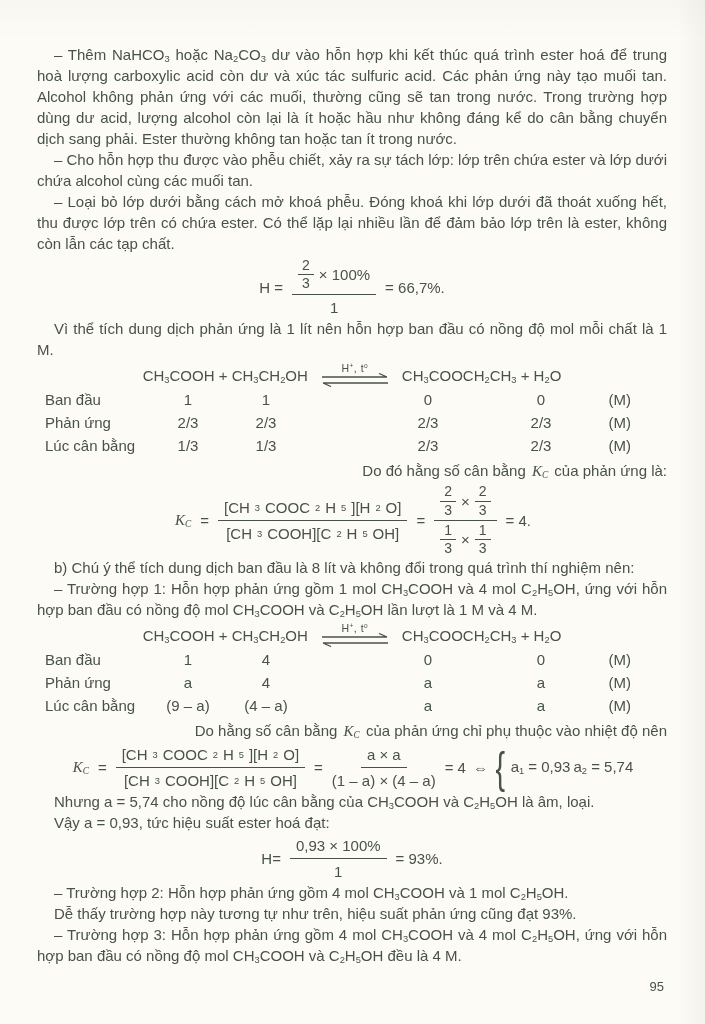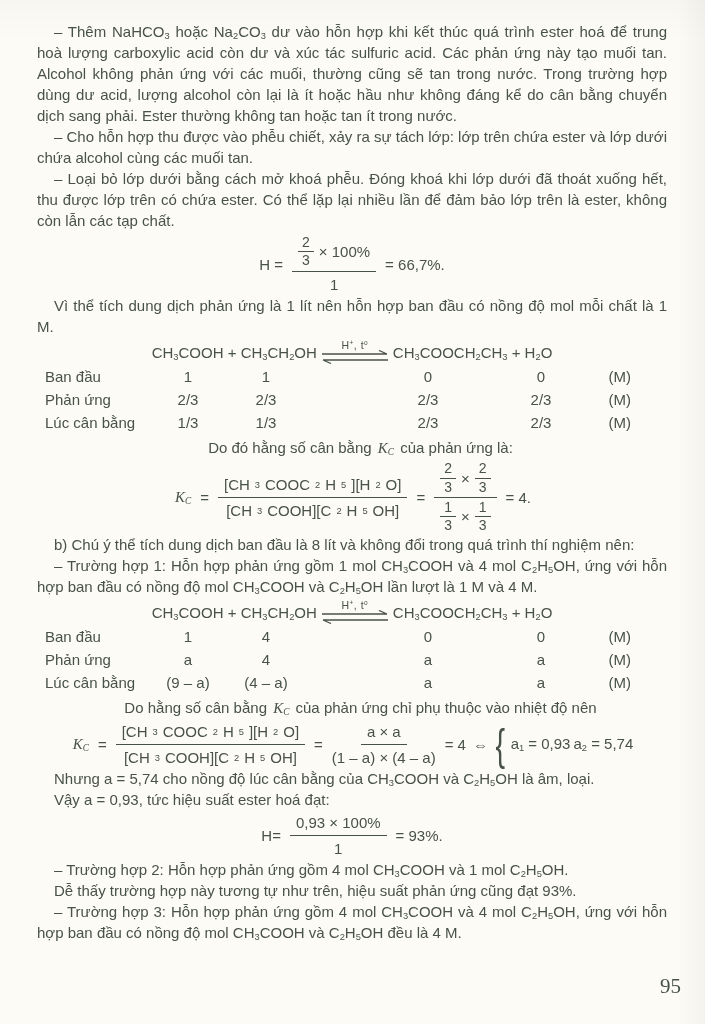--- a/index.html
+++ b/index.html
@@ -6,36 +6,36 @@
   body{
     width:705px;height:1024px;
     background:#fcfbf6;
     font-family:"Liberation Sans",sans-serif;
     color:#49524a;
     position:relative;
     overflow:hidden;
   }
   .page{
     position:absolute;inset:0;
-    padding:21px 38px 0 37px;
+    padding:44px 38px 0 37px;
     box-sizing:border-box;
     background:linear-gradient(to right, rgba(0,0,0,0) 96%, rgba(0,0,0,0.035)),
                linear-gradient(to bottom, rgba(0,0,0,0.02), rgba(0,0,0,0) 4%);
     font-size:15px;
     line-height:21px;
   }
   p.para{margin:0;text-align:justify;text-indent:17px;}
-  p.noj{text-align:center;}
+  p.noj{text-align:right;}
   sub{font-size:0.62em;vertical-align:-0.25em;line-height:0;}
   sup{font-size:0.62em;vertical-align:0.55em;line-height:0;}
   b{font-weight:bold;}
   i.kvar{font-family:"Liberation Serif",serif;font-style:italic;padding:0 2px;}
 
   
-  .eqline{display:flex;justify-content:center;align-items:center;margin:3px 0 2px 0;white-space:nowrap;}
+  .eqline{display:flex;justify-content:center;align-items:center;gap:9px;margin:3px 0 2px 0;white-space:nowrap;}
   .arrowstack{display:inline-flex;flex-direction:column;align-items:center;line-height:1;margin:0 2px;}
   .cond{font-size:10.5px;margin-bottom:0px;letter-spacing:0.5px;}
 
   
   .ctable{margin:1px 0 2px 0;}
   .trow{position:relative;height:23px;}
   .tlabel{position:absolute;left:8px;top:0;}
   .tc{position:absolute;top:0;text-align:center;}
   .c1{left:108px;width:86px;}
   .c2{left:186px;width:86px;}
@@ -48,21 +48,21 @@
   .frac{display:inline-flex;flex-direction:column;align-items:center;vertical-align:middle;margin:0 2px;}
   .frac>.ftop{padding:0 6px 2px 6px;border-bottom:1.4px solid #49524a;display:inline-flex;align-items:center;gap:5px;justify-content:center;}
   .frac>.fbot{padding-top:2px;display:inline-flex;align-items:center;gap:5px;justify-content:center;}
   .sfrac{display:inline-flex;flex-direction:column;align-items:center;font-size:14px;line-height:1.1;vertical-align:middle;}
   .sfrac>.stop{border-bottom:1.2px solid #49524a;padding:0 4px 1px 4px;}
   .sfrac>.sbot{padding-top:1px;}
   .brace{font-size:44px;font-weight:400;transform:scaleX(0.65);display:inline-block;line-height:0.9;margin:0 -4px 0 -2px;}
   .cases{display:inline-flex;flex-direction:row;gap:3px;text-align:left;line-height:1.25;}
 
   .mt4{margin-top:4px;} .mt2{margin-top:2px;}
-  .pagenum{position:absolute;right:24px;bottom:27px;font-size:21px;font-family:Liberation Serif, serif;}
+  .pagenum{position:absolute;right:41px;bottom:27px;font-size:13px;}
 </style>
 </head>
 <body>
 
 <div class="page">
 
   <p class="para">– Thêm NaHCO<sub>3</sub> hoặc Na<sub>2</sub>CO<sub>3</sub> dư vào hỗn hợp khi kết thúc quá trình ester hoá để trung hoà lượng carboxylic acid còn dư và xúc tác sulfuric acid. Các phản ứng này tạo muối tan. Alcohol không phản ứng với các muối, thường cũng sẽ tan trong nước. Trong trường hợp dùng dư acid, lượng alcohol còn lại là ít hoặc hầu như không đáng kể do cân bằng chuyển dịch sang phải. Ester thường không tan hoặc tan ít trong nước.</p>
   <p class="para">– Cho hỗn hợp thu được vào phễu chiết, xảy ra sự tách lớp: lớp trên chứa ester và lớp dưới chứa alcohol cùng các muối tan.</p>
   <p class="para">– Loại bỏ lớp dưới bằng cách mở khoá phễu. Đóng khoá khi lớp dưới đã thoát xuống hết, thu được lớp trên có chứa ester. Có thể lặp lại nhiều lần để đảm bảo lớp trên là ester, không còn lẫn các tạp chất.</p>
 

